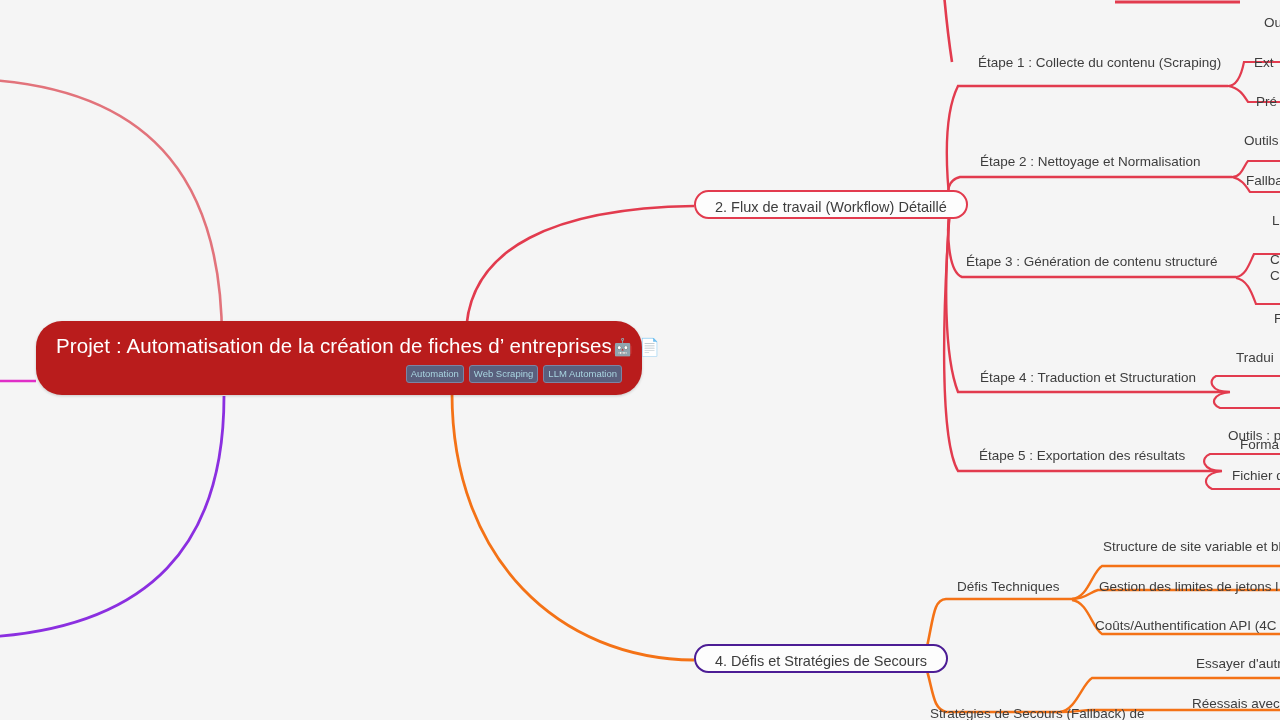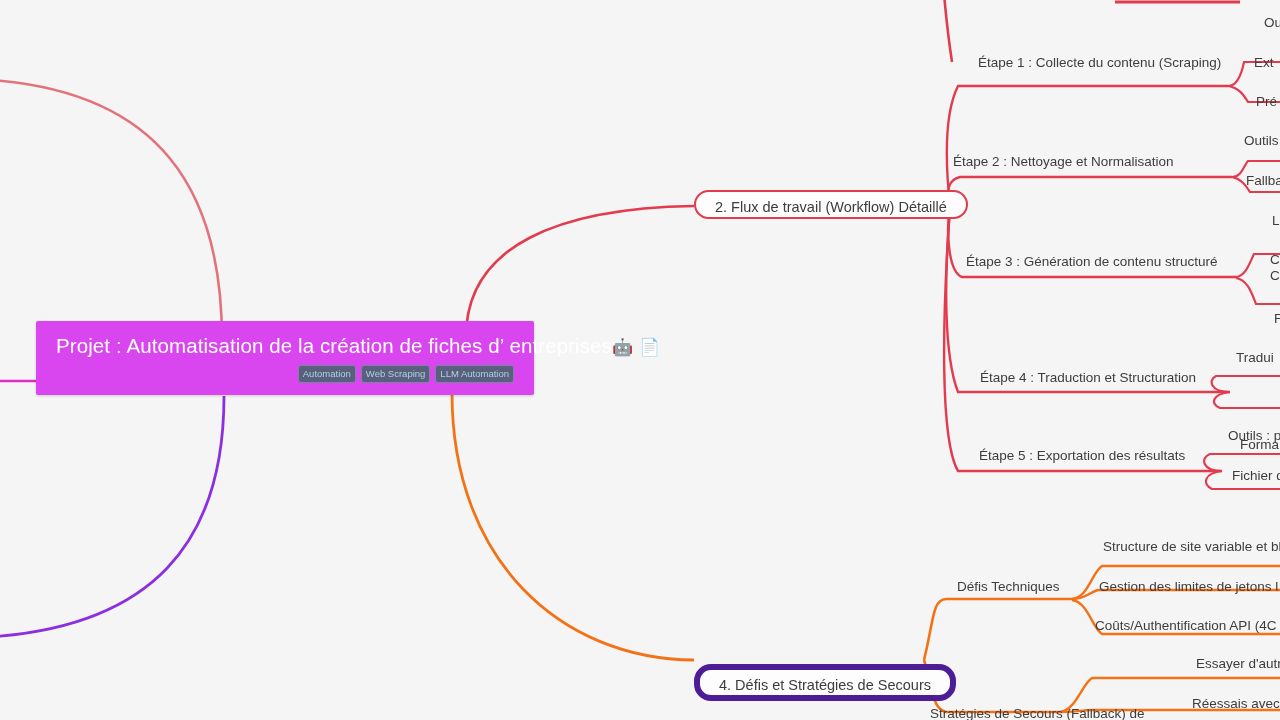--- a/index.html
+++ b/index.html
@@ -22,24 +22,24 @@
     width: 1280px;
     height: 720px;
     pointer-events: none;
   }
 
   
   .root-node {
     position: absolute;
     left: 36px;
     top: 321px;
-    width: 498px;
+    width: 606px;
     box-sizing: border-box;
-    background: #d946ef;
-    border-radius: 2px;
+    background: #b91c1c;
+    border-radius: 26px;
     padding: 13px 20px 12px 20px;
     box-shadow: 0 1px 3px rgba(0,0,0,0.18);
   }
   .root-title {
     color: #ffffff;
     font-size: 20.5px;
     line-height: 1.15;
     letter-spacing: 0.1px;
     white-space: nowrap;
   }
@@ -70,21 +70,21 @@
     box-sizing: border-box;
     background: #fdfdfd;
     border-radius: 17px;
     padding: 8px 19px 1px 19px;
     font-size: 14.5px;
     color: #3d3d3d;
     white-space: nowrap;
     line-height: 1.1;
   }
   .topic-red   { border: 2px solid #e23b4e; }
-  .topic-orange{ border: 6px solid #4c1d95; margin-top: 20px; }
+  .topic-orange{ border: 2px solid #4c1d95; }
 
   
   .leaf {
     position: absolute;
     font-size: 13.5px;
     color: #3d3d3d;
     white-space: nowrap;
     line-height: 1.25;
   }
   .leaf.two-line { line-height: 1.22; }
@@ -144,21 +144,21 @@
     <div class="root-tags">
       <span class="root-tag">Automation</span>
       <span class="root-tag">Web Scraping</span>
       <span class="root-tag">LLM Automation</span>
     </div>
   </div>
 
   <div class="topic-node topic-red" style="left:694px; top:190px;">2. Flux de travail (Workflow) Détaillé</div>
 
   <div class="leaf" style="left:978px; top:55px;">Étape 1 : Collecte du contenu (Scraping)</div>
-  <div class="leaf" style="left:953px; top:154px;text-align:right;">Étape 2 : Nettoyage et Normalisation</div>
+  <div class="leaf" style="left:980px; top:154px;text-align:right;">Étape 2 : Nettoyage et Normalisation</div>
   <div class="leaf" style="left:966px; top:254px;">Étape 3 : Génération de contenu structuré</div>
   <div class="leaf" style="left:980px; top:370px;">Étape 4 : Traduction et Structuration</div>
   <div class="leaf" style="left:979px; top:448px;text-align:center;">Étape 5 : Exportation des résultats</div>
 
   <div class="leaf" style="left:1264px; top:15px;">Ou</div>
   <div class="leaf" style="left:1254px; top:55px;">Ext</div>
   <div class="leaf" style="left:1256px; top:94px;">Pré</div>
 
   <div class="leaf" style="left:1244px; top:133px;">Outils</div>
   <div class="leaf" style="left:1246px; top:173px;">Fallba</div>

